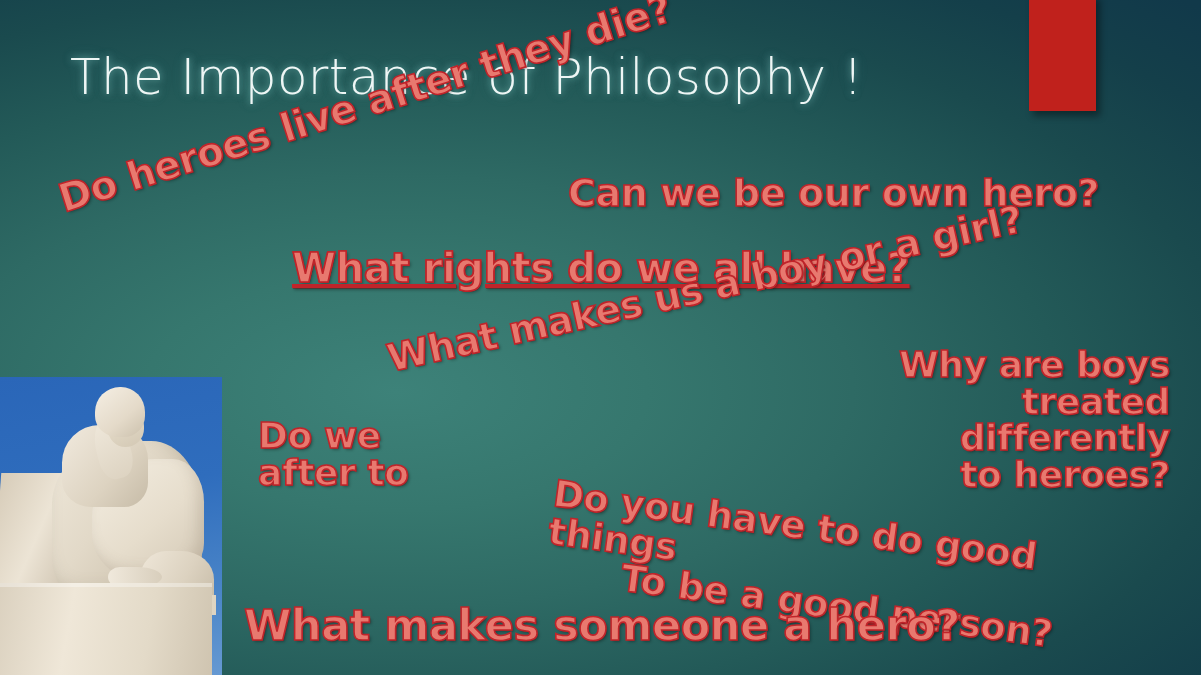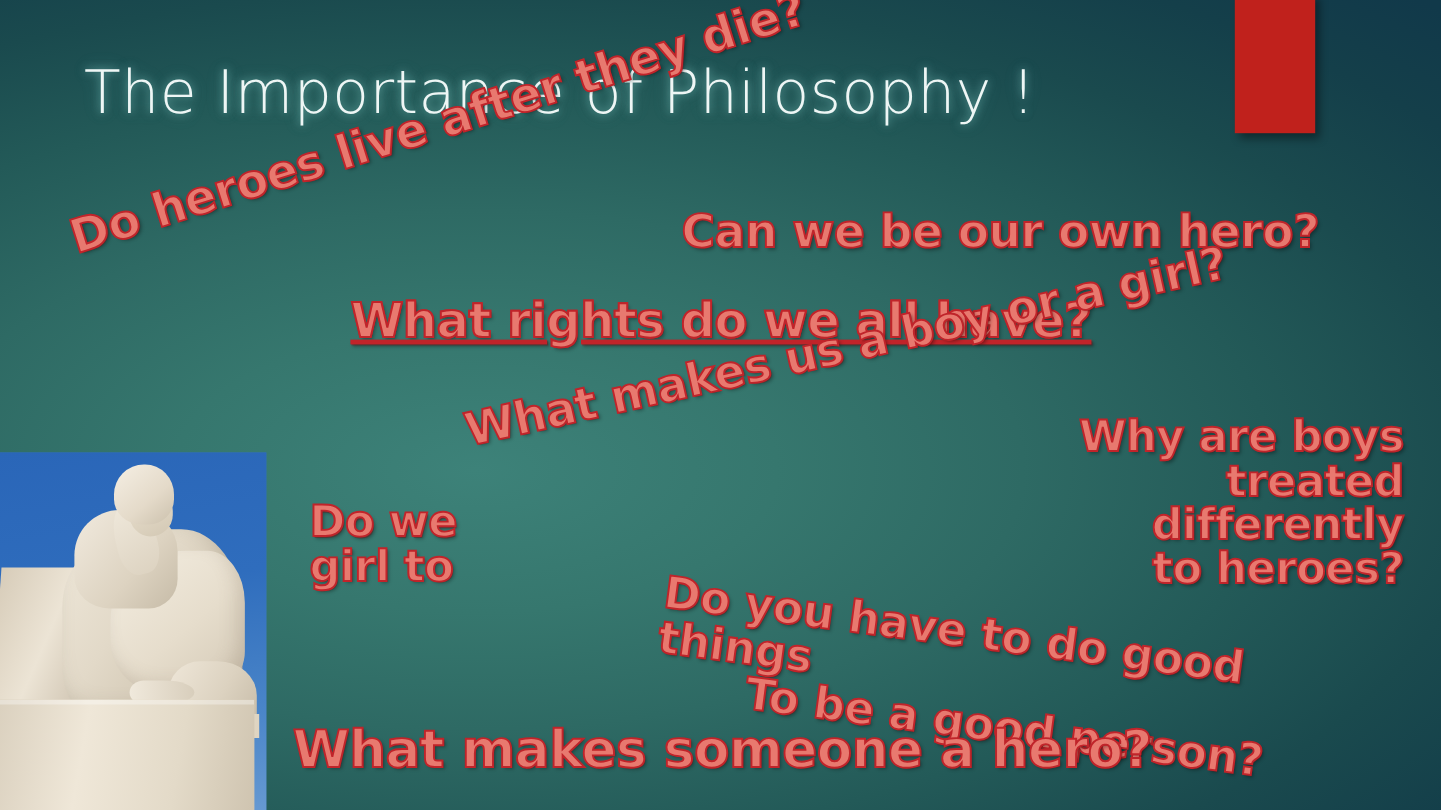--- a/index.html
+++ b/index.html
@@ -195,21 +195,21 @@
   <div class="q" id="q-boy-girl">What makes us a boy or a girl?</div>
 
   <div class="q multi" id="q-why-boys">
     <span>Why are boys</span><br>
     <span>treated differently</span><br>
     <span>to heroes?</span>
   </div>
 
   <div class="q multi" id="q-do-we-achieve">
     <span>Do we</span><br>
-    <span>girl to</span><br>
+    <span>after to</span><br>
   </div>
 
   <div class="q multi" id="q-good-things">
     <span>Do you have to do good things</span>
     <span class="l2">To be a good person?</span>
   </div>
 
   <div class="q" id="q-someone-hero">What makes someone a hero?</div>
 
 </div>

